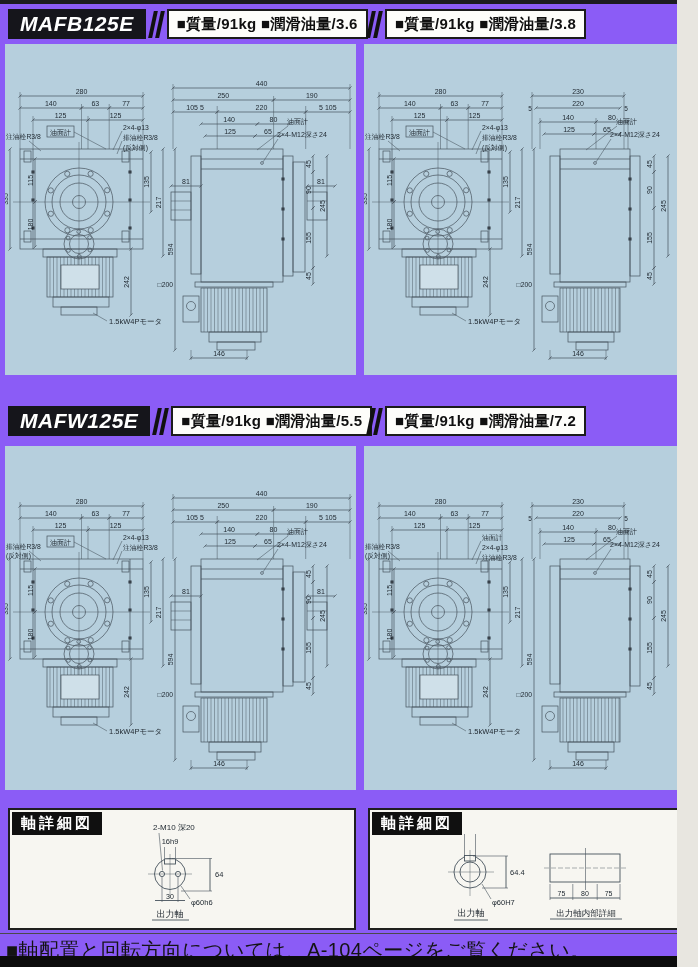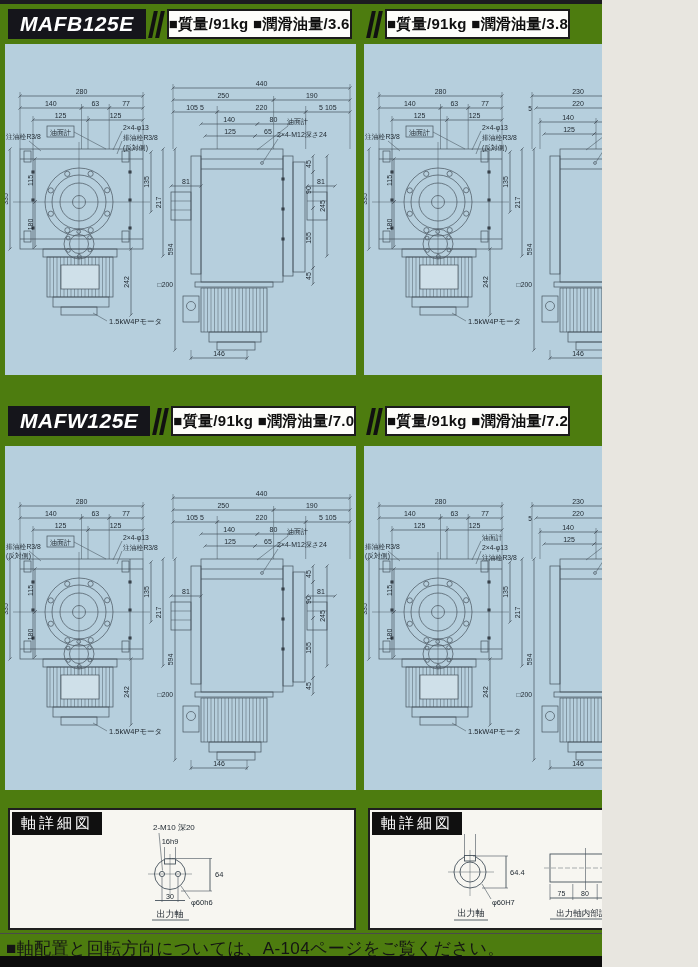--- a/index.html
+++ b/index.html
@@ -1,34 +1,34 @@
 <!DOCTYPE html>
 <html><head>
 <meta charset="utf-8">
 <style>
   html,body{margin:0;padding:0}
   body{width:698px;height:967px;overflow:hidden;background:#e8e6e0}
-  .page{position:relative;width:602px;height:967px;background:#4d7c0f;overflow:hidden;
+  .page{position:relative;width:677px;height:967px;background:#8b5cf6;overflow:hidden;
         font-family:"Liberation Sans","DejaVu Sans",sans-serif}
   .scan-top{position:absolute;left:0;top:0;width:698px;height:4px;background:#1c1c20;z-index:6}
   .scan-right{position:absolute;left:692px;top:0;width:6px;height:967px;background:#57554f;z-index:6}
   .scan-bottom{position:absolute;left:0;top:956px;width:698px;height:11px;background:#0c0c0c;z-index:6}
   .panel{position:absolute;background:#b6cfdd;overflow:hidden}
   .hdr{position:absolute;display:flex;align-items:stretch;height:30px;z-index:3;white-space:nowrap}
   .model{background:#15151b;color:#fff;font-weight:800;font-style:italic;font-size:21px;
          letter-spacing:.5px;display:flex;align-items:center;padding:0 12px}
   .seps{display:flex;gap:3px;margin:0 5px;align-items:center}
   .seps i{display:block;width:4px;height:27px;background:#111;transform:skewX(-12deg)}
   .spec{background:#fdfdfa;border:2px solid #1b1b1b;color:#101010;font-size:15px;font-weight:bold;
-        display:flex;align-items:center;padding:0 0;letter-spacing:.3px}
+        display:flex;align-items:center;padding:0 8px;letter-spacing:.3px}
   .shaft-box{position:absolute;background:#f7f6f1;border:2px solid #1f1f1f}
-  .shaft-title{position:absolute;left:2px;top:2px;background:#101010;color:#fff;font-weight:normal;
+  .shaft-title{position:absolute;left:2px;top:2px;background:#101010;color:#fff;font-weight:bold;
         font-size:15px;padding:2px 9px;letter-spacing:3px;z-index:2}
   .rule{position:absolute;left:0;top:933px;width:698px;height:1px;background:#4a4a4a}
-  .footer{position:absolute;left:6px;top:937px;font-size:17px;color:#141414;letter-spacing:.4px}
+  .footer{position:absolute;left:6px;top:937px;font-size:20px;color:#141414;letter-spacing:.4px}
   svg text{stroke:none}
 </style>
 </head>
 <body>
 
 <div class="page">
 
   <div class="scan-top"></div>
   <div class="scan-right"></div>
   <div class="scan-bottom"></div>
@@ -47,21 +47,21 @@
         <i></i>
       </div>
     <div class="spec">■質量/91kg ■潤滑油量/3.8</div>
   </div>
   <div class="hdr" style="left:8px;top:406px">
     <div class="model">MAFW125E</div>
     <div class="seps">
         <i></i>
         <i></i>
       </div>
-    <div class="spec">■質量/91kg ■潤滑油量/7.0</div>
+    <div class="spec">■質量/91kg ■潤滑油量/5.5</div>
   </div>
   <div class="hdr" style="left:364px;top:406px">
     <div class="seps">
         <i></i>
         <i></i>
       </div>
     <div class="spec">■質量/91kg ■潤滑油量/7.2</div>
   </div>
 
   <div class="panel" style="left: 5px; top: 44px; width: 351px; height: 331px; background: rgb(182, 207, 221);"><svg viewBox="0 0 351 331" width="351" height="331">

